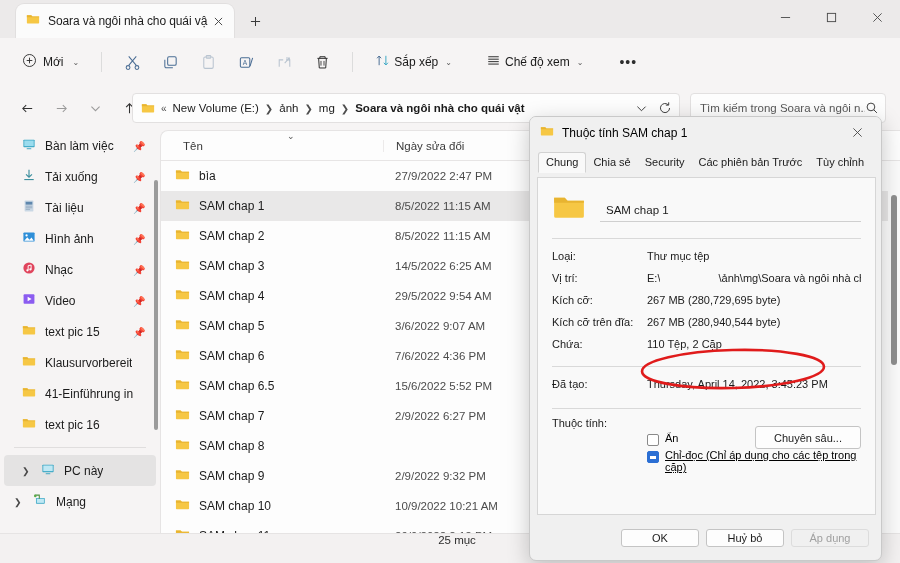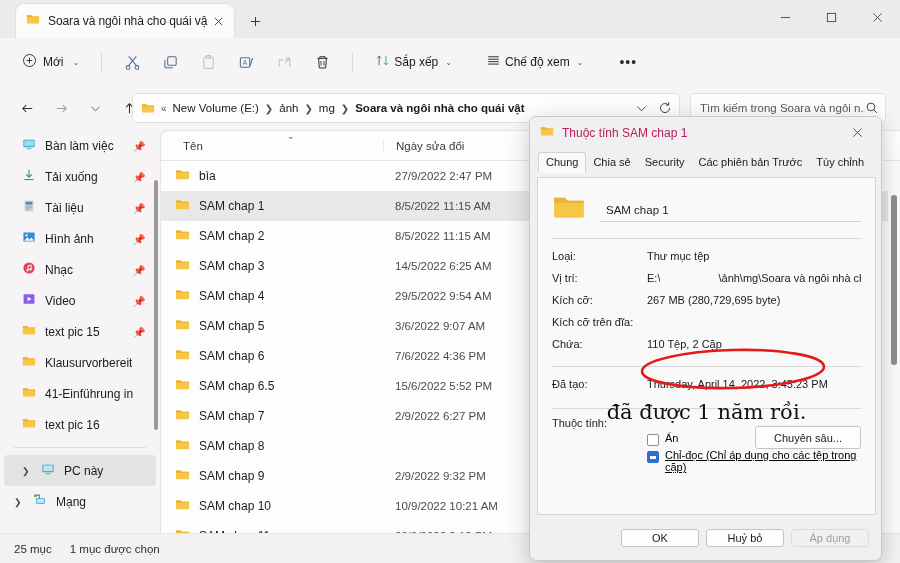--- a/index.html
+++ b/index.html
@@ -226,41 +226,41 @@
     background: #8e8e8e; border-radius: 3px;
   }
 
   
   .statusbar {
     position: absolute; left: 0; top: 533px; width: 900px; height: 30px;
     background: #f3f1f1;
     border-top: 1px solid #e6e4e4;
     display: flex; align-items: center;
     padding-left: 14px; gap: 18px;
-    font-size: 11.5px; color: #2d2d2d;
+    font-size: 11.5px; color: #2d2d2d; flex-direction: column;
   }
 
   
   .dialog {
     position: absolute; left: 529px; top: 116px;
     width: 353px; height: 445px;
     background: #f0f0f0;
     border: 1px solid #c9c9c9;
     border-radius: 7px;
     box-shadow: 0 6px 22px rgba(0,0,0,0.22);
     overflow: hidden;
   }
   .dlg-title {
     height: 31px; display: flex; align-items: center;
     padding: 0 4px 0 10px;
     background: #f0f0f0;
   }
   .dlg-title .folder-ico { margin-right: 8px; }
   .dlg-title-text {
-    flex: 1 1 auto; font-size: 12px; color: #be185d;
+    flex: 1 1 auto; font-size: 12px; color: #000000;
     white-space: nowrap;
   }
   .dlg-close {
     width: 40px; height: 30px;
     display: flex; align-items: center; justify-content: center;
     color: #4a4a4a;
   }
   .dlg-tabs {
     display: flex; align-items: flex-end;
     padding: 0 8px; height: 24px;
@@ -881,20 +881,21 @@
       <div class="prow">
         <div class="plabel">Vị trí:</div>
         <div class="pvalue"><span>E:\</span><span class="redacted"></span><span>\ảnh\mg\Soara và ngôi nhà cho quái v</span></div>
       </div>
       <div class="prow">
         <div class="plabel">Kích cỡ:</div>
         <div class="pvalue">267 MB (280,729,695 byte)</div>
       </div>
       <div class="prow">
         <div class="plabel">Kích cỡ trên đĩa:</div>
+        <div class="pvalue">267 MB (280,940,544 byte)</div>
       </div>
       <div class="prow">
         <div class="plabel">Chứa:</div>
         <div class="pvalue">110 Tệp, 2 Cặp</div>
       </div>
 
       <div class="hr" style="margin-top:9px"></div>
 
       <div class="prow" style="min-height:24px">
         <div class="plabel">Đã tạo:</div>
@@ -911,21 +912,20 @@
             <span>Ẩn</span>
             <span class="adv-btn">Chuyên sâu...</span>
           </div>
           <div style="display:flex;align-items:flex-start">
             <span class="cb indeterminate"></span>
             <span class="u">Chỉ-đọc (Chỉ áp dụng cho các tệp trong cặp)</span>
           </div>
         </div>
       </div>
 
-      <div class="annotation">đã được 1 năm rồi.</div>
     </div>
 
     <div class="dlg-buttons">
       <div class="dbtn">OK</div>
       <div class="dbtn">Huỷ bỏ</div>
       <div class="dbtn disabled">Áp dụng</div>
     </div>
   </div>
 
   <svg style="position:absolute;left:0;top:0;width:900px;height:563px;pointer-events:none">

